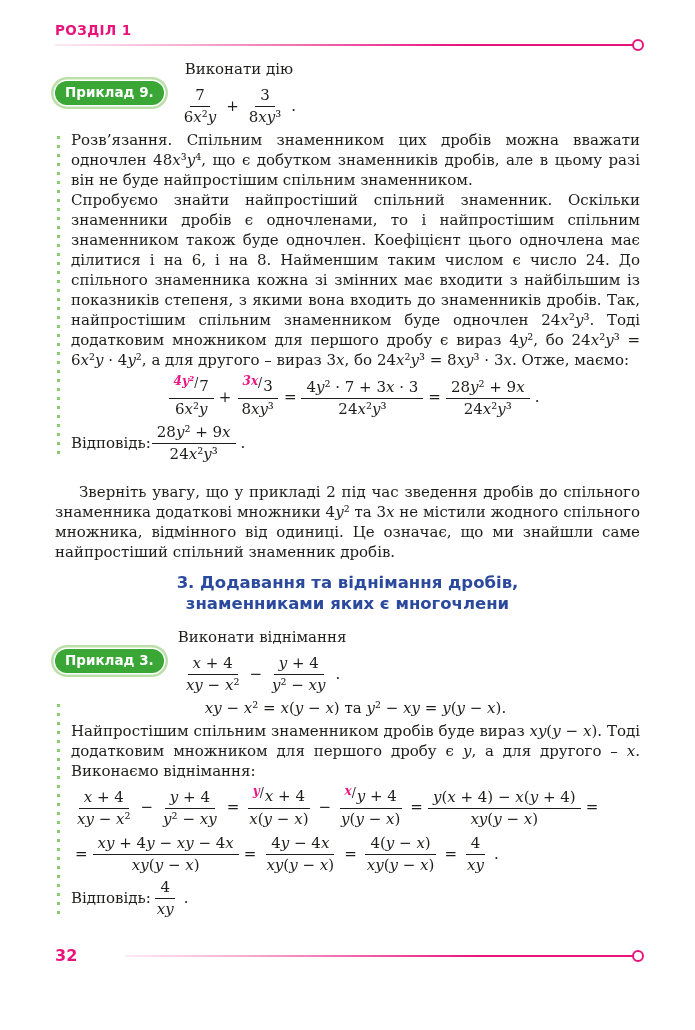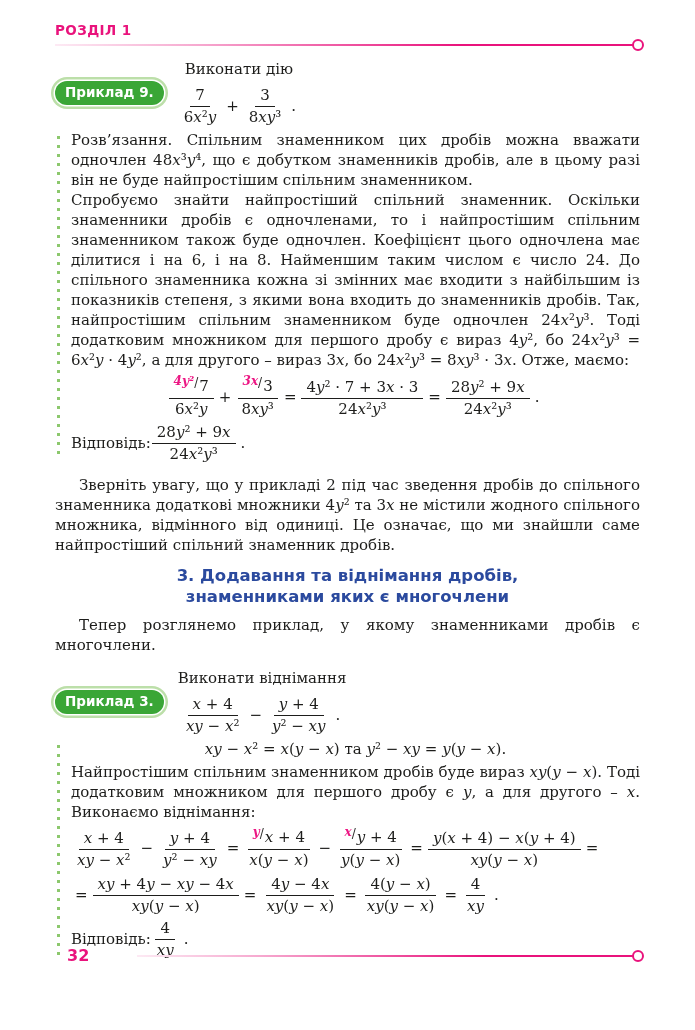--- a/index.html
+++ b/index.html
@@ -17,21 +17,21 @@
   }
   .rule{position:relative;height:3px;margin-top:5px;}
   .rule .bar{
     position:absolute;left:0;right:6px;top:1px;height:1.8px;
     background:linear-gradient(90deg,#fdeaf4 0%,#f6a8cf 25%,#e9137c 70%);
   }
   .rule .ring{
     position:absolute;right:-4px;top:-4px;width:8px;height:8px;
     border:2.6px solid #e9137c;border-radius:50%;background:#fff;
   }
-  .footer{position:absolute;left:67px;right:55px;top:946px;display:flex;align-items:center;}
+  .footer{position:absolute;left:55px;right:55px;top:946px;display:flex;align-items:center;}
   .page-num{
     font-family:"DejaVu Sans","Liberation Sans",sans-serif;
     font-weight:bold;font-size:16px;color:#e9137c;
   }
   .footer .rule{flex:1;margin-left:48px;margin-top:0;}
 
   
   .example-head{display:flex;align-items:center;gap:14px;margin-top:14px;}
   .badge{
     flex:0 0 auto;background:#3aa636;color:#fff;
@@ -46,21 +46,21 @@
   .solution{position:relative;padding-left:16px;margin-top:4px;}
   .solution::before{
     content:"";position:absolute;left:1px;top:3px;bottom:3px;width:5px;
     background-image:radial-gradient(circle at 2.5px 4.5px,#8cc86d 1.6px,rgba(140,200,109,0) 1.9px);
     background-size:5px 9px;background-repeat:repeat-y;
   }
 
   
   .para{margin:0;font-size:15px;line-height:20px;text-align:justify;}
   .para.indent{text-indent:24px;}
-  .para.spaced{margin-top:12px;}
+  .para.spaced{margin-top:19px;}
   .lead{}
 
   
   .section-heading{
     margin:10px 0 8px;text-align:center;
     font-family:"DejaVu Sans","Liberation Sans",sans-serif;
     font-weight:bold;font-size:16.5px;line-height:21px;color:#2b4a9e;
   }
   .section-heading span{display:block;}
 
@@ -151,21 +151,20 @@
     </div>
   </div>
 
   <p class="para indent spaced">Зверніть увагу, що у прикладі 2 під час зведення дробів до спільного знаменника додаткові множники 4<i>y</i>² та 3<i>x</i> не містили жодного спільного множника, відмінного від одиниці. Це означає, що ми знайшли саме найпростіший спільний знаменник дробів.</p>
 
   <h2 class="section-heading">
     <span>3. Додавання та віднімання дробів,</span>
     <span>знаменниками яких є многочлени</span>
   </h2>
 
-  <p class="para indent">Тепер розглянемо приклад, у якому знаменниками дробів є многочлени.</p>
 
   <div class="example-head">
     <span class="badge">Приклад 3.</span>
     <span class="task">
       <span>Виконати віднімання</span>
       <span class="eq inline">
           <span class="frac">
             <span class="num"><i>x</i> + 4</span>
             <span class="den"><i>xy</i> − <i>x</i>²</span>
           </span>

